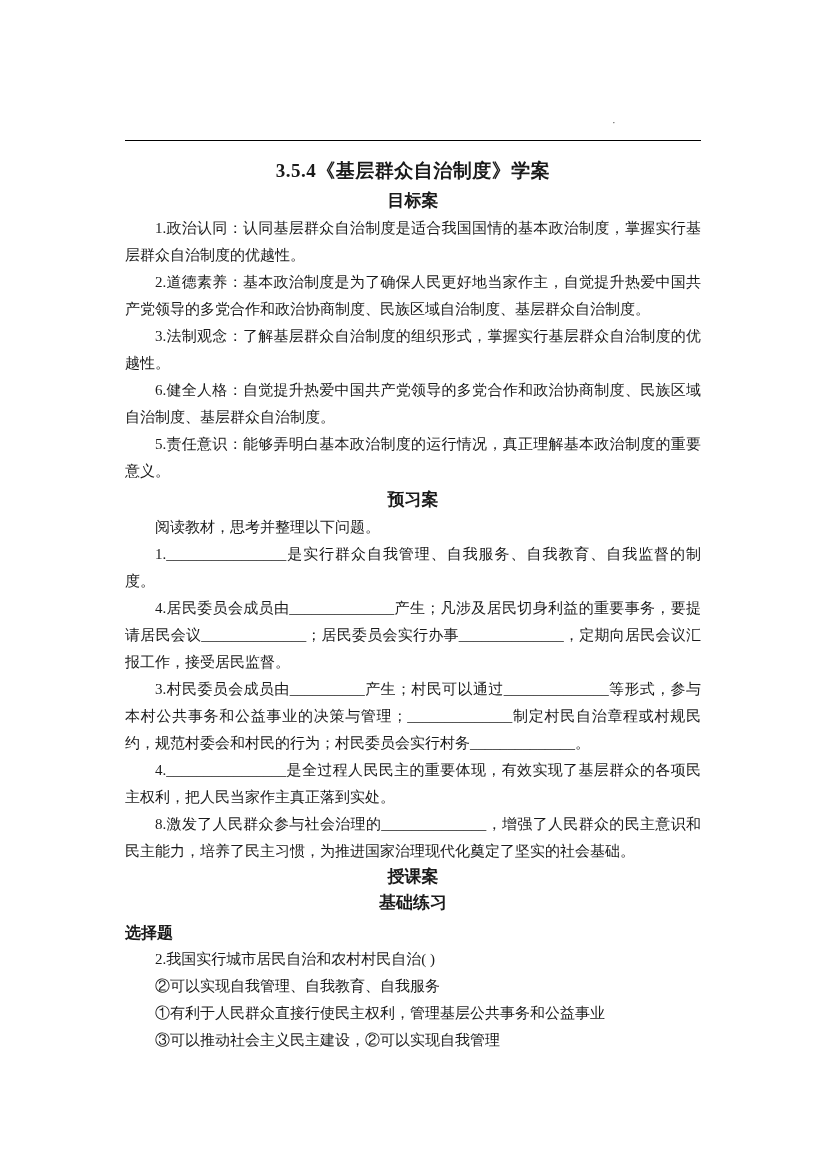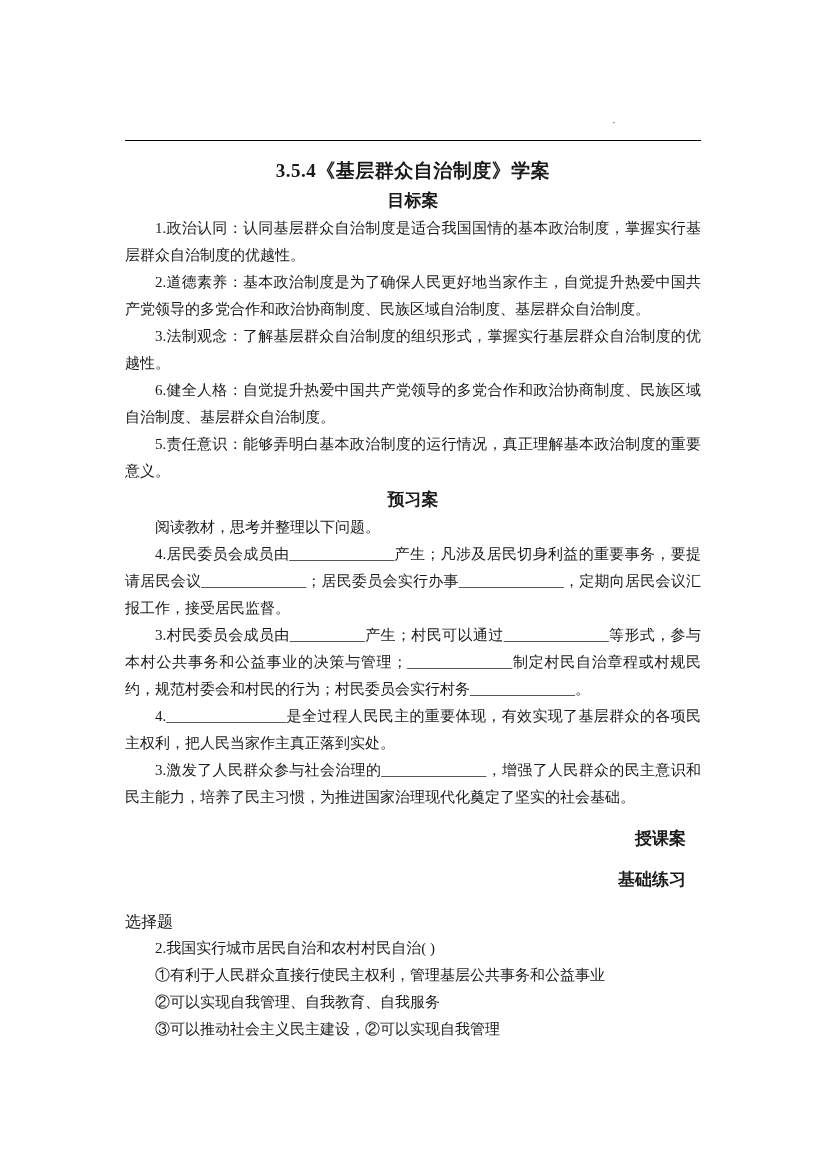--- a/index.html
+++ b/index.html
@@ -37,37 +37,37 @@
     font-weight: bold;
     text-align: center;
     margin: 17px 0 5px 0;
     letter-spacing: 0.5px;
   }
   .section-heading {
     font-size: 17px;
     font-weight: bold;
     text-align: center;
     margin: 3px 0 3px 0;
+    font-family: Liberation Mono, monospace;
   }
   .section-heading.tight {
-    margin: 15px;
+    margin: 0;
     line-height: 26px;
-    text-align: right;
   }
   p.body {
     font-size: 15px;
     line-height: 27px;
     margin: 0;
     text-indent: 2em;
     text-align: justify;
     word-break: break-all;
   }
   .qtype-label {
     font-size: 16px;
-    font-weight: normal;
+    font-weight: bold;
     margin: 2px 0 0 0;
     line-height: 27px;
   }
   p.question {
     font-size: 15px;
     line-height: 27px;
     margin: 0;
     text-indent: 2em;
   }
 </style>
@@ -86,28 +86,29 @@
 
   <p class="body">1.政治认同：认同基层群众自治制度是适合我国国情的基本政治制度，掌握实行基层群众自治制度的优越性。</p>
   <p class="body">2.道德素养：基本政治制度是为了确保人民更好地当家作主，自觉提升热爱中国共产党领导的多党合作和政治协商制度、民族区域自治制度、基层群众自治制度。</p>
   <p class="body">3.法制观念：了解基层群众自治制度的组织形式，掌握实行基层群众自治制度的优越性。</p>
   <p class="body">6.健全人格：自觉提升热爱中国共产党领导的多党合作和政治协商制度、民族区域自治制度、基层群众自治制度。</p>
   <p class="body">5.责任意识：能够弄明白基本政治制度的运行情况，真正理解基本政治制度的重要意义。</p>
 
   <h2 class="section-heading">预习案</h2>
 
   <p class="body">阅读教材，思考并整理以下问题。</p>
+  <p class="body">1.________________是实行群众自我管理、自我服务、自我教育、自我监督的制度。</p>
   <p class="body">4.居民委员会成员由______________产生；凡涉及居民切身利益的重要事务，要提请居民会议______________；居民委员会实行办事______________，定期向居民会议汇报工作，接受居民监督。</p>
   <p class="body">3.村民委员会成员由__________产生；村民可以通过______________等形式，参与本村公共事务和公益事业的决策与管理；______________制定村民自治章程或村规民约，规范村委会和村民的行为；村民委员会实行村务______________。</p>
   <p class="body">4.________________是全过程人民民主的重要体现，有效实现了基层群众的各项民主权利，把人民当家作主真正落到实处。</p>
-  <p class="body">3.激发了人民群众参与社会治理的______________，增强了人民群众的民主意识和民主能力，培养了民主习惯，为推进国家治理现代化奠定了坚实的社会基础。</p>
+  <p class="body">8.激发了人民群众参与社会治理的______________，增强了人民群众的民主意识和民主能力，培养了民主习惯，为推进国家治理现代化奠定了坚实的社会基础。</p>
 
   <h2 class="section-heading tight">授课案</h2>
   <h2 class="section-heading tight">基础练习</h2>
 
   <p class="qtype-label">选择题</p>
 
   <p class="question">2.我国实行城市居民自治和农村村民自治(      )</p>
+  <p class="question">②可以实现自我管理、自我教育、自我服务</p>
   <p class="question">①有利于人民群众直接行使民主权利，管理基层公共事务和公益事业</p>
-  <p class="question">②可以实现自我管理、自我教育、自我服务</p>
   <p class="question">③可以推动社会主义民主建设，②可以实现自我管理</p>
 
 </div>
 
 </body></html>

